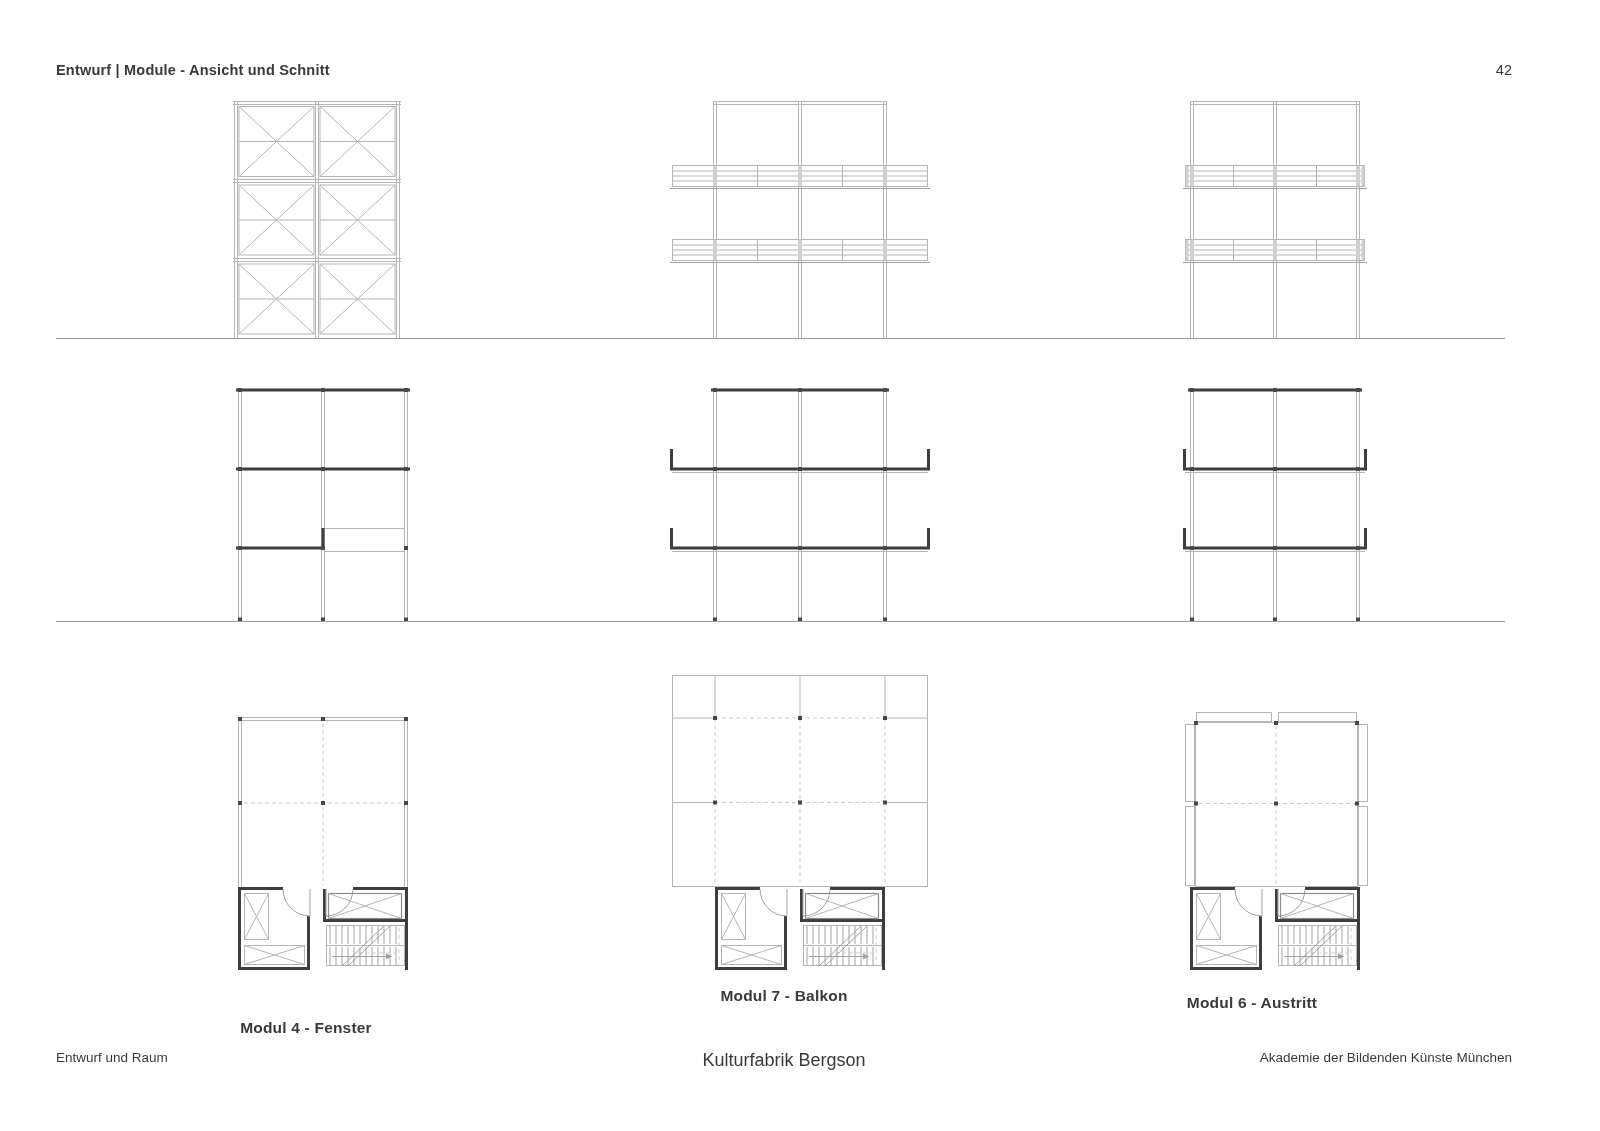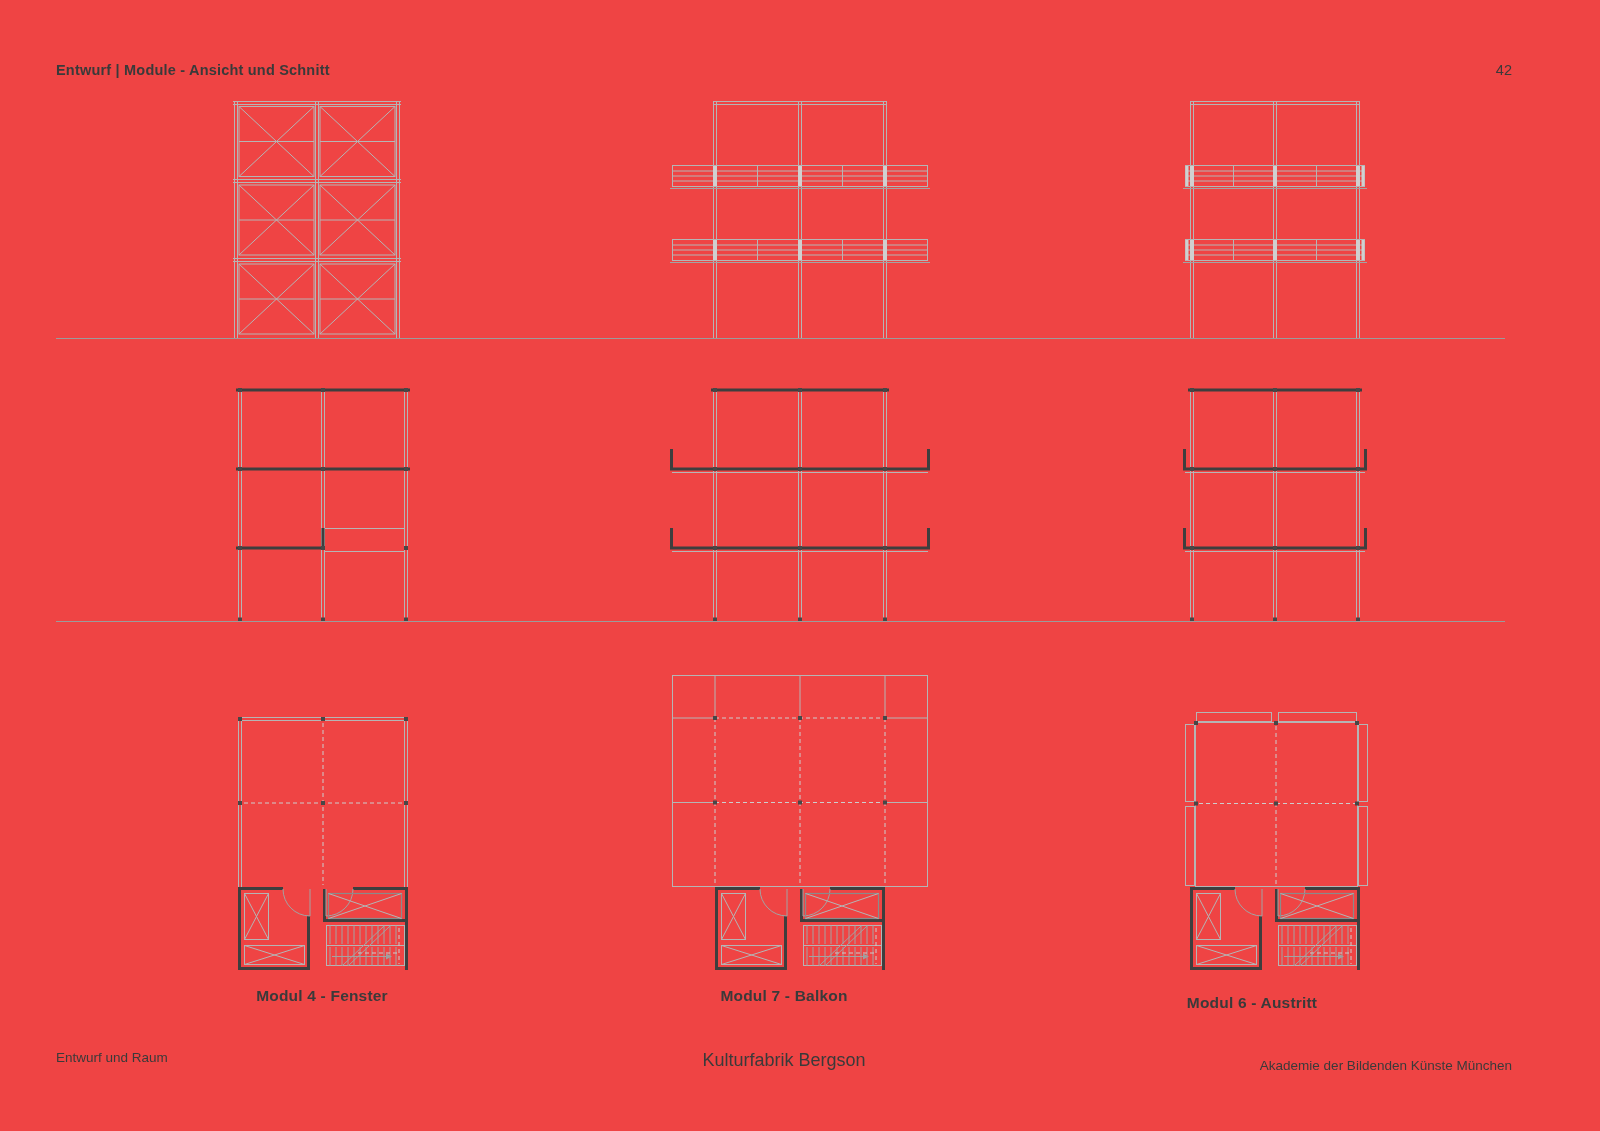--- a/index.html
+++ b/index.html
@@ -1,28 +1,28 @@
 <!DOCTYPE html>
 <html><head>
 <meta charset="utf-8">
 <style>
   html,body{margin:0;padding:0;background:#e8e8e8;}
   .page{
-    position:relative;width:1600px;height:1131px;background:#ef4444;
+    position:relative;width:1600px;height:1131px;background:#ffffff;
     font-family:"Liberation Sans", sans-serif;color:#3a3a3a;overflow:hidden;
     margin:0 auto;
   }
   .txt{position:absolute;white-space:nowrap;}
   .header-title{left:56px;top:62px;font-size:14.5px;font-weight:600;letter-spacing:.2px;}
   .page-number{right:88px;top:62px;font-size:14.5px;font-weight:400;}
   .mlabel{top:987px;font-size:15.5px;font-weight:600;transform:translateX(-50%);letter-spacing:.2px;}
-  .mlabel.m4{left:322px;} .mlabel.m5{left:784px;} .mlabel.m6{left:1252px;margin-top:7px;}
+  .mlabel.m4{left:306px;margin-top:32px;} .mlabel.m5{left:784px;} .mlabel.m6{left:1252px;margin-top:7px;}
   .footer-left{left:56px;top:1050px;font-size:13.5px;font-weight:500;}
   .footer-center{left:784px;top:1050px;font-size:18px;font-weight:500;transform:translateX(-50%);}
-  .footer-right{right:88px;top:1050px;font-size:13.5px;font-weight:500;margin-top:8px;}
+  .footer-right{right:88px;top:1050px;font-size:13.5px;font-weight:500;}
   svg.drawings{position:absolute;left:0;top:0;}
   
   .ln{stroke:#b5b5b5;stroke-width:1;fill:none;}
   .thn{stroke:#a3a3a3;stroke-width:1;fill:none;}
   .med{stroke:#8b8b8b;stroke-width:1.2;fill:none;}
   .dsh{stroke:#cdcdcd;stroke-width:1;fill:none;stroke-dasharray:4 3;}
   .dk{fill:#3e3e3e;stroke:none;}
   .gnd{stroke:#9b9b9b;stroke-width:1.2;}
   .bar{fill:#d0d0d0;stroke:none;}
   .nd{fill:#474747;stroke:none;}

